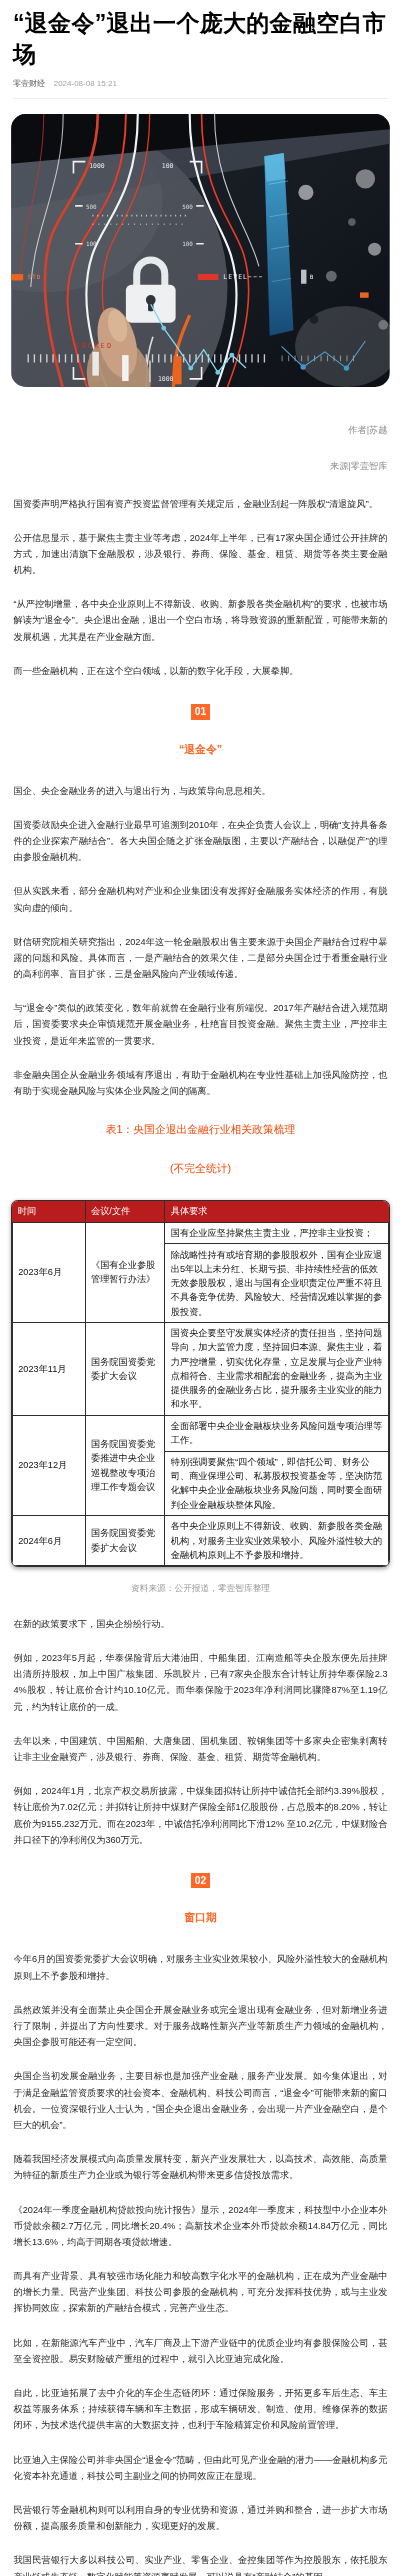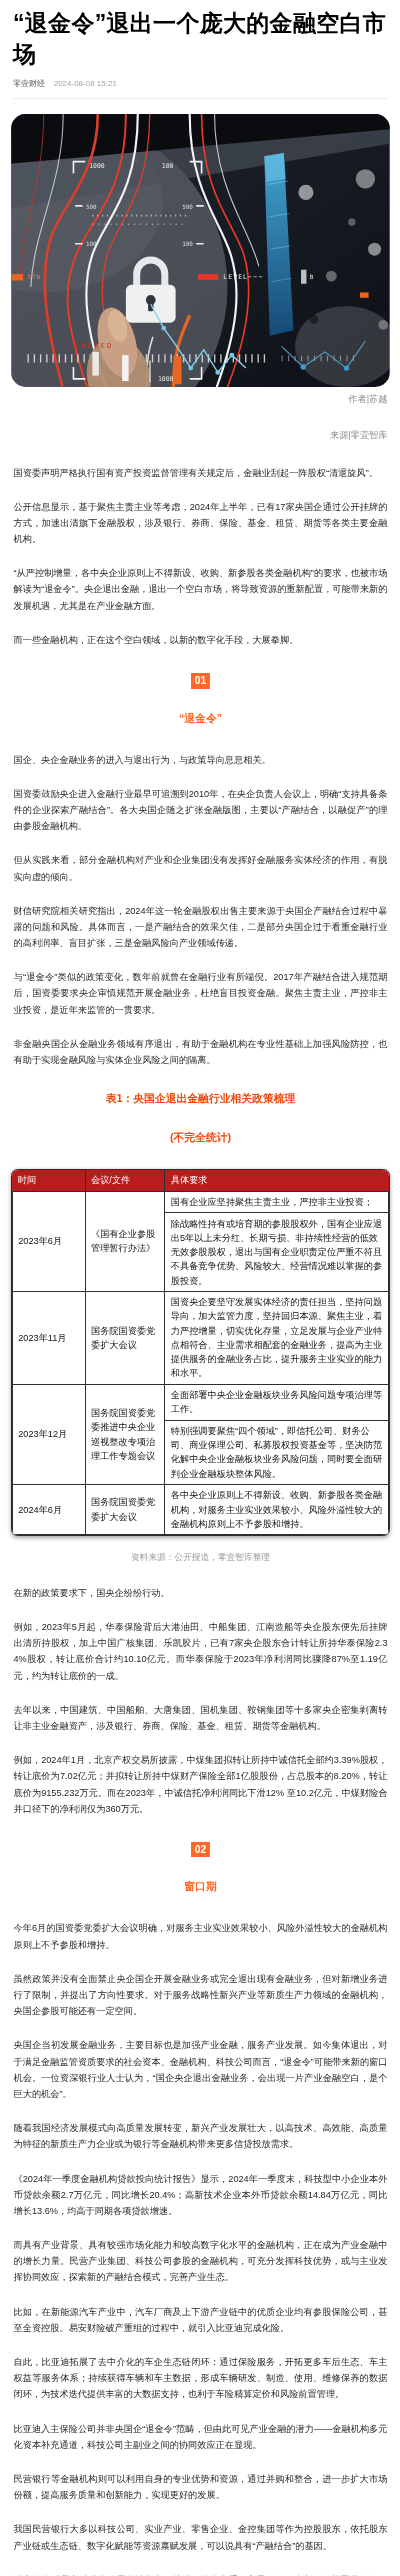--- a/index.html
+++ b/index.html
@@ -15,33 +15,33 @@
   .date { color:#a3a3a3; }
 
   .header-divider { border:none; border-top:0.5px solid #ececec; margin:0 13px 15px; }
 
   .hero { display:block; margin:0 10.8px; border-radius:15px; overflow:hidden; line-height:0; }
   .hero svg { display:block; }
   .hero text { font-family:"DejaVu Sans Mono","Liberation Mono",monospace; }
 
   .byline { text-align:right; color:#8c8c8c; font-size:9.2px; line-height:1.7;
             margin:0 13.5px 20.6px; }
-  .byline.first { margin-top:5px; }
+  .byline.first { margin-top:36px; }
 
   .para { font-size:9.2px; line-height:1.76; color:#262626; text-align:justify;
           margin:0 13.5px 18px; word-break:break-all; }
 
   .section-num { display:flex; justify-content:center; margin:25px 0 23px; }
   .badge { background:#ff6827; color:#fff; font-weight:700; font-size:10.3px;
            padding:1.6px 3.8px; line-height:1.2; }
 
   .section-heading { text-align:center; color:#ff6827; font-weight:700; font-size:10.8px;
                      margin:0 13.5px 26px; }
 
-  .tbl-title { text-align:center; color:#f34808; font-weight:700; font-size:10.8px;
+  .tbl-title { text-align:center; color:#f34808; font-weight:400; font-size:10.8px;
                margin:0 13.5px 24px; }
   .tbl-title.tt-first { margin:24px 13.5px 25px; }
 
   .table-wrap { margin:0 10.8px 14px; border:1.1px solid #2e2e2e; border-radius:6.5px;
                 overflow:hidden; box-shadow:0 1.6px 4.3px rgba(0,0,0,0.35); background:#fff; }
   table.policy { width:100%; border-collapse:collapse; font-size:9.2px; }
   table.policy th { background:#b91c1c; color:#fff; text-align:left; font-weight:400;
                     padding:3.8px 5.4px; border:1.1px solid #2e2e2e; border-top:none; }
   table.policy th:first-child { border-left:none; }
   table.policy th:last-child { border-right:none; }

